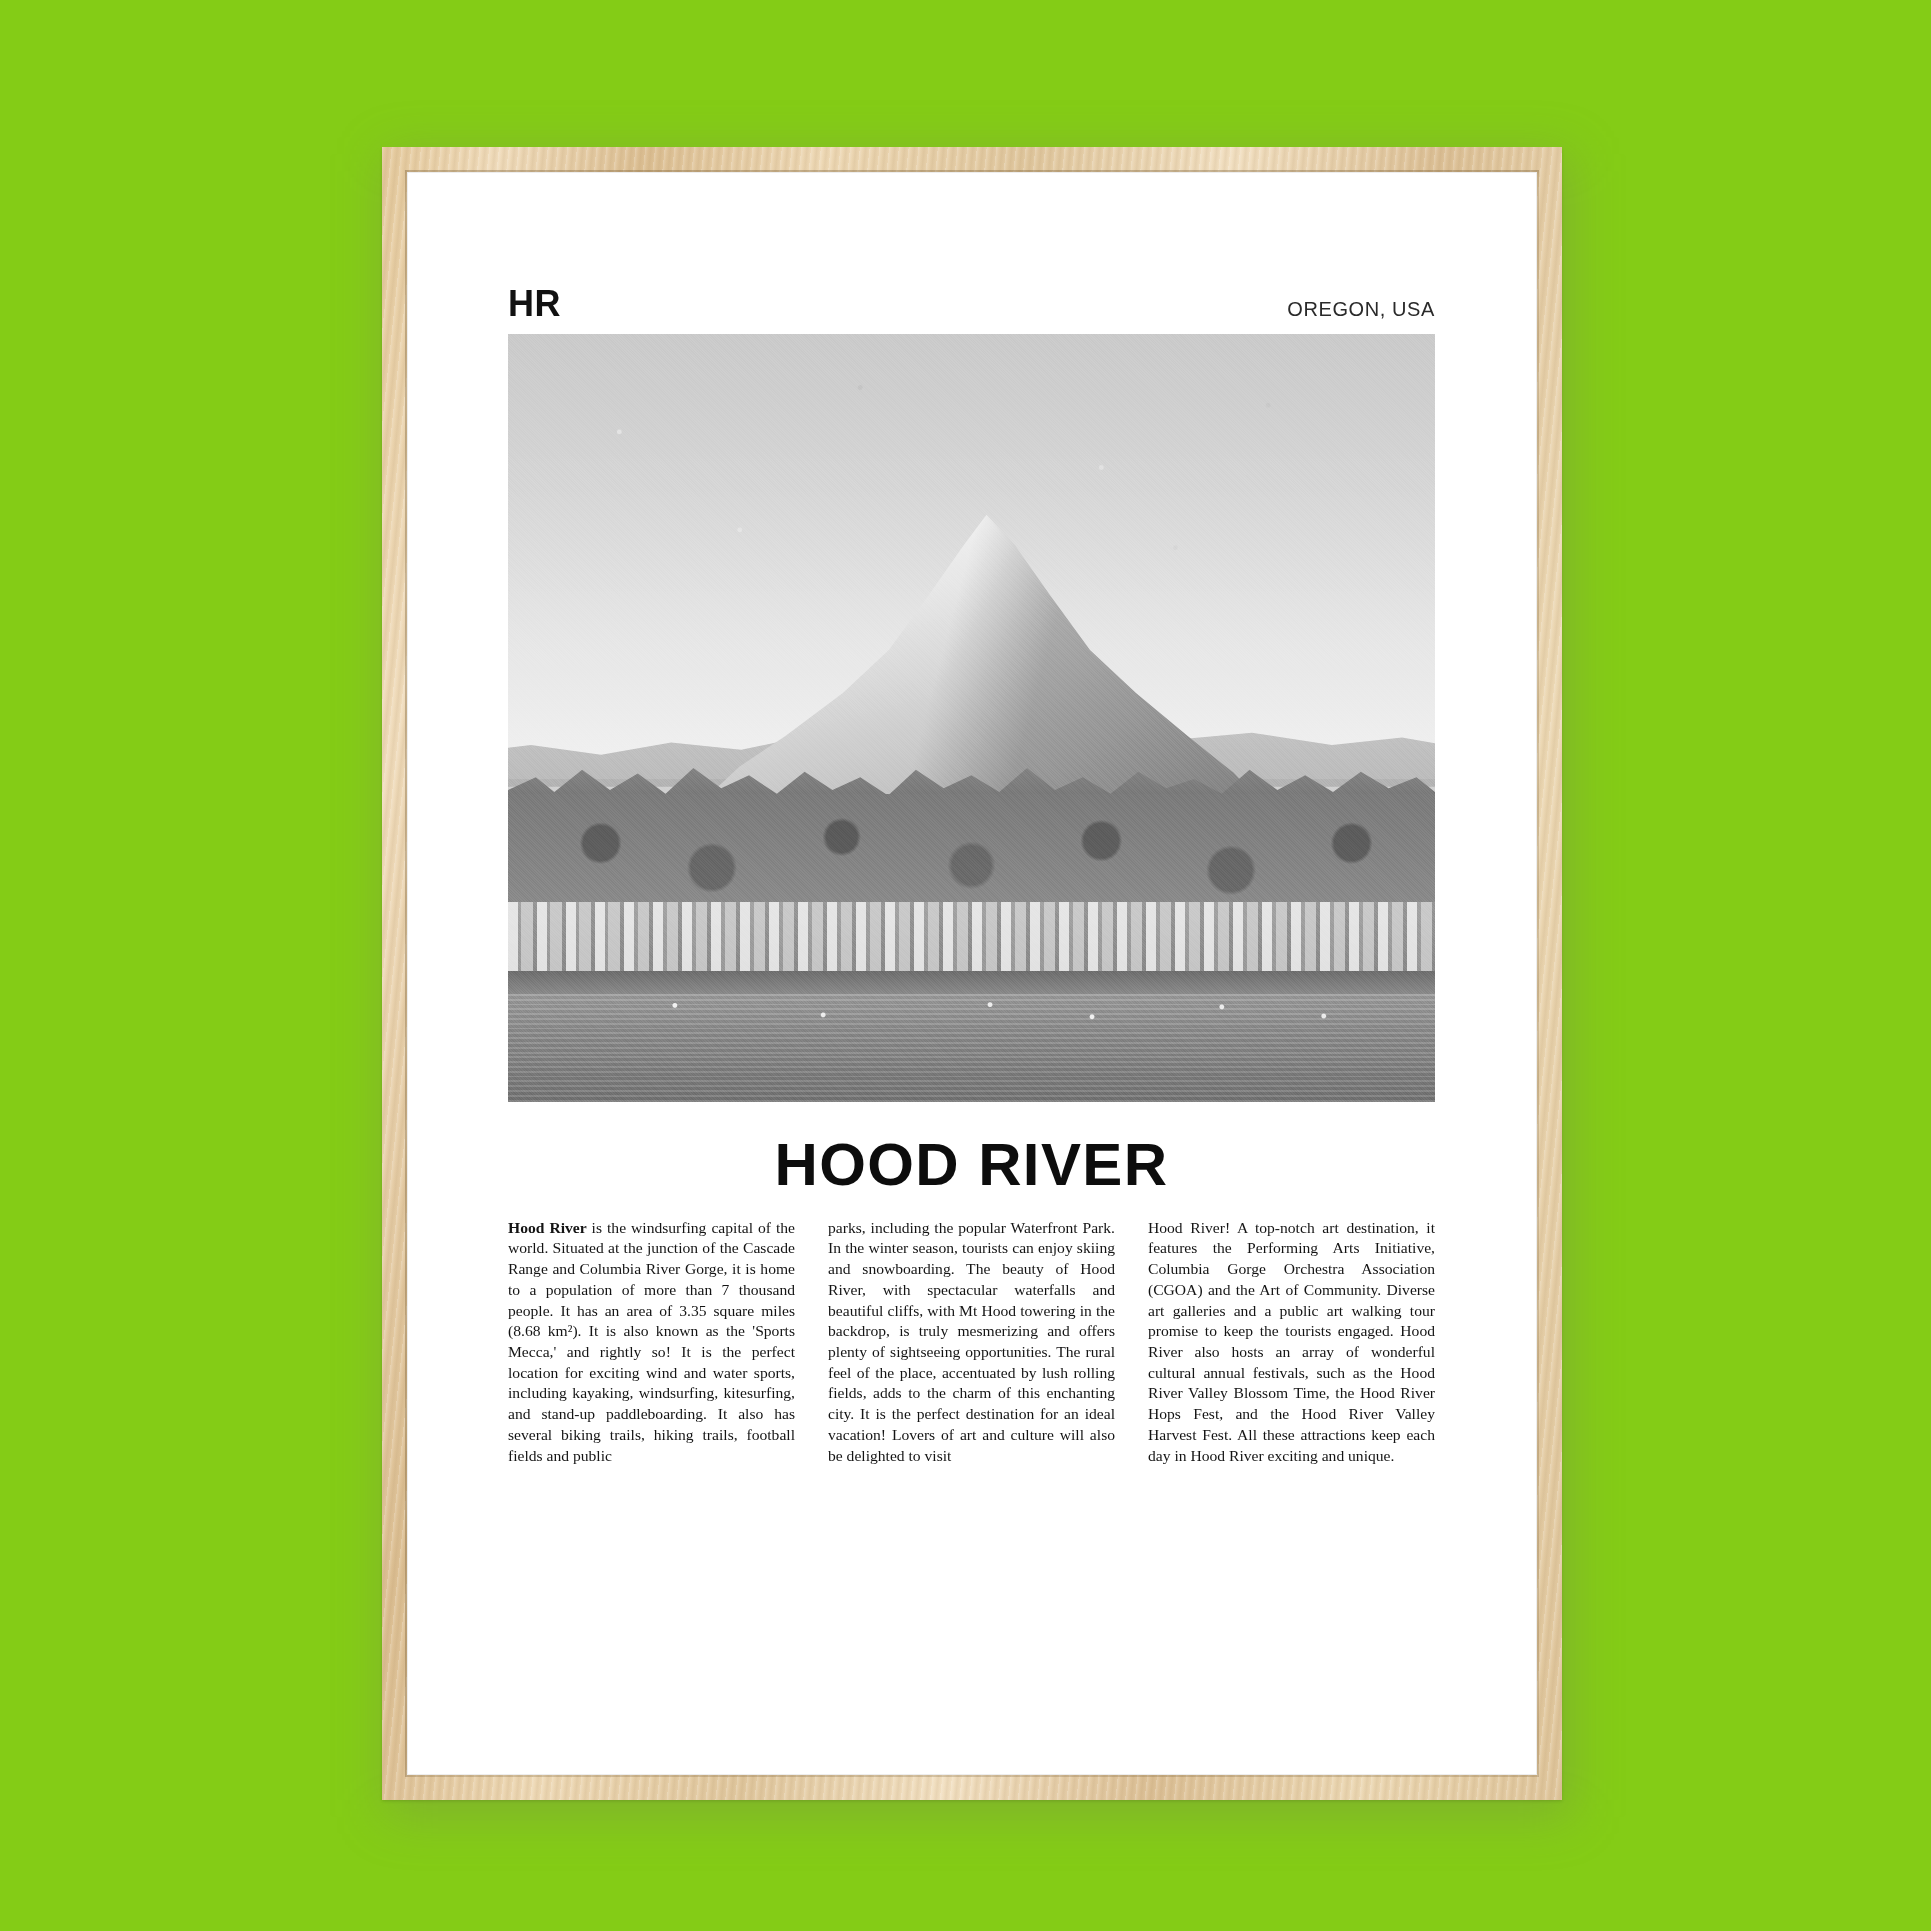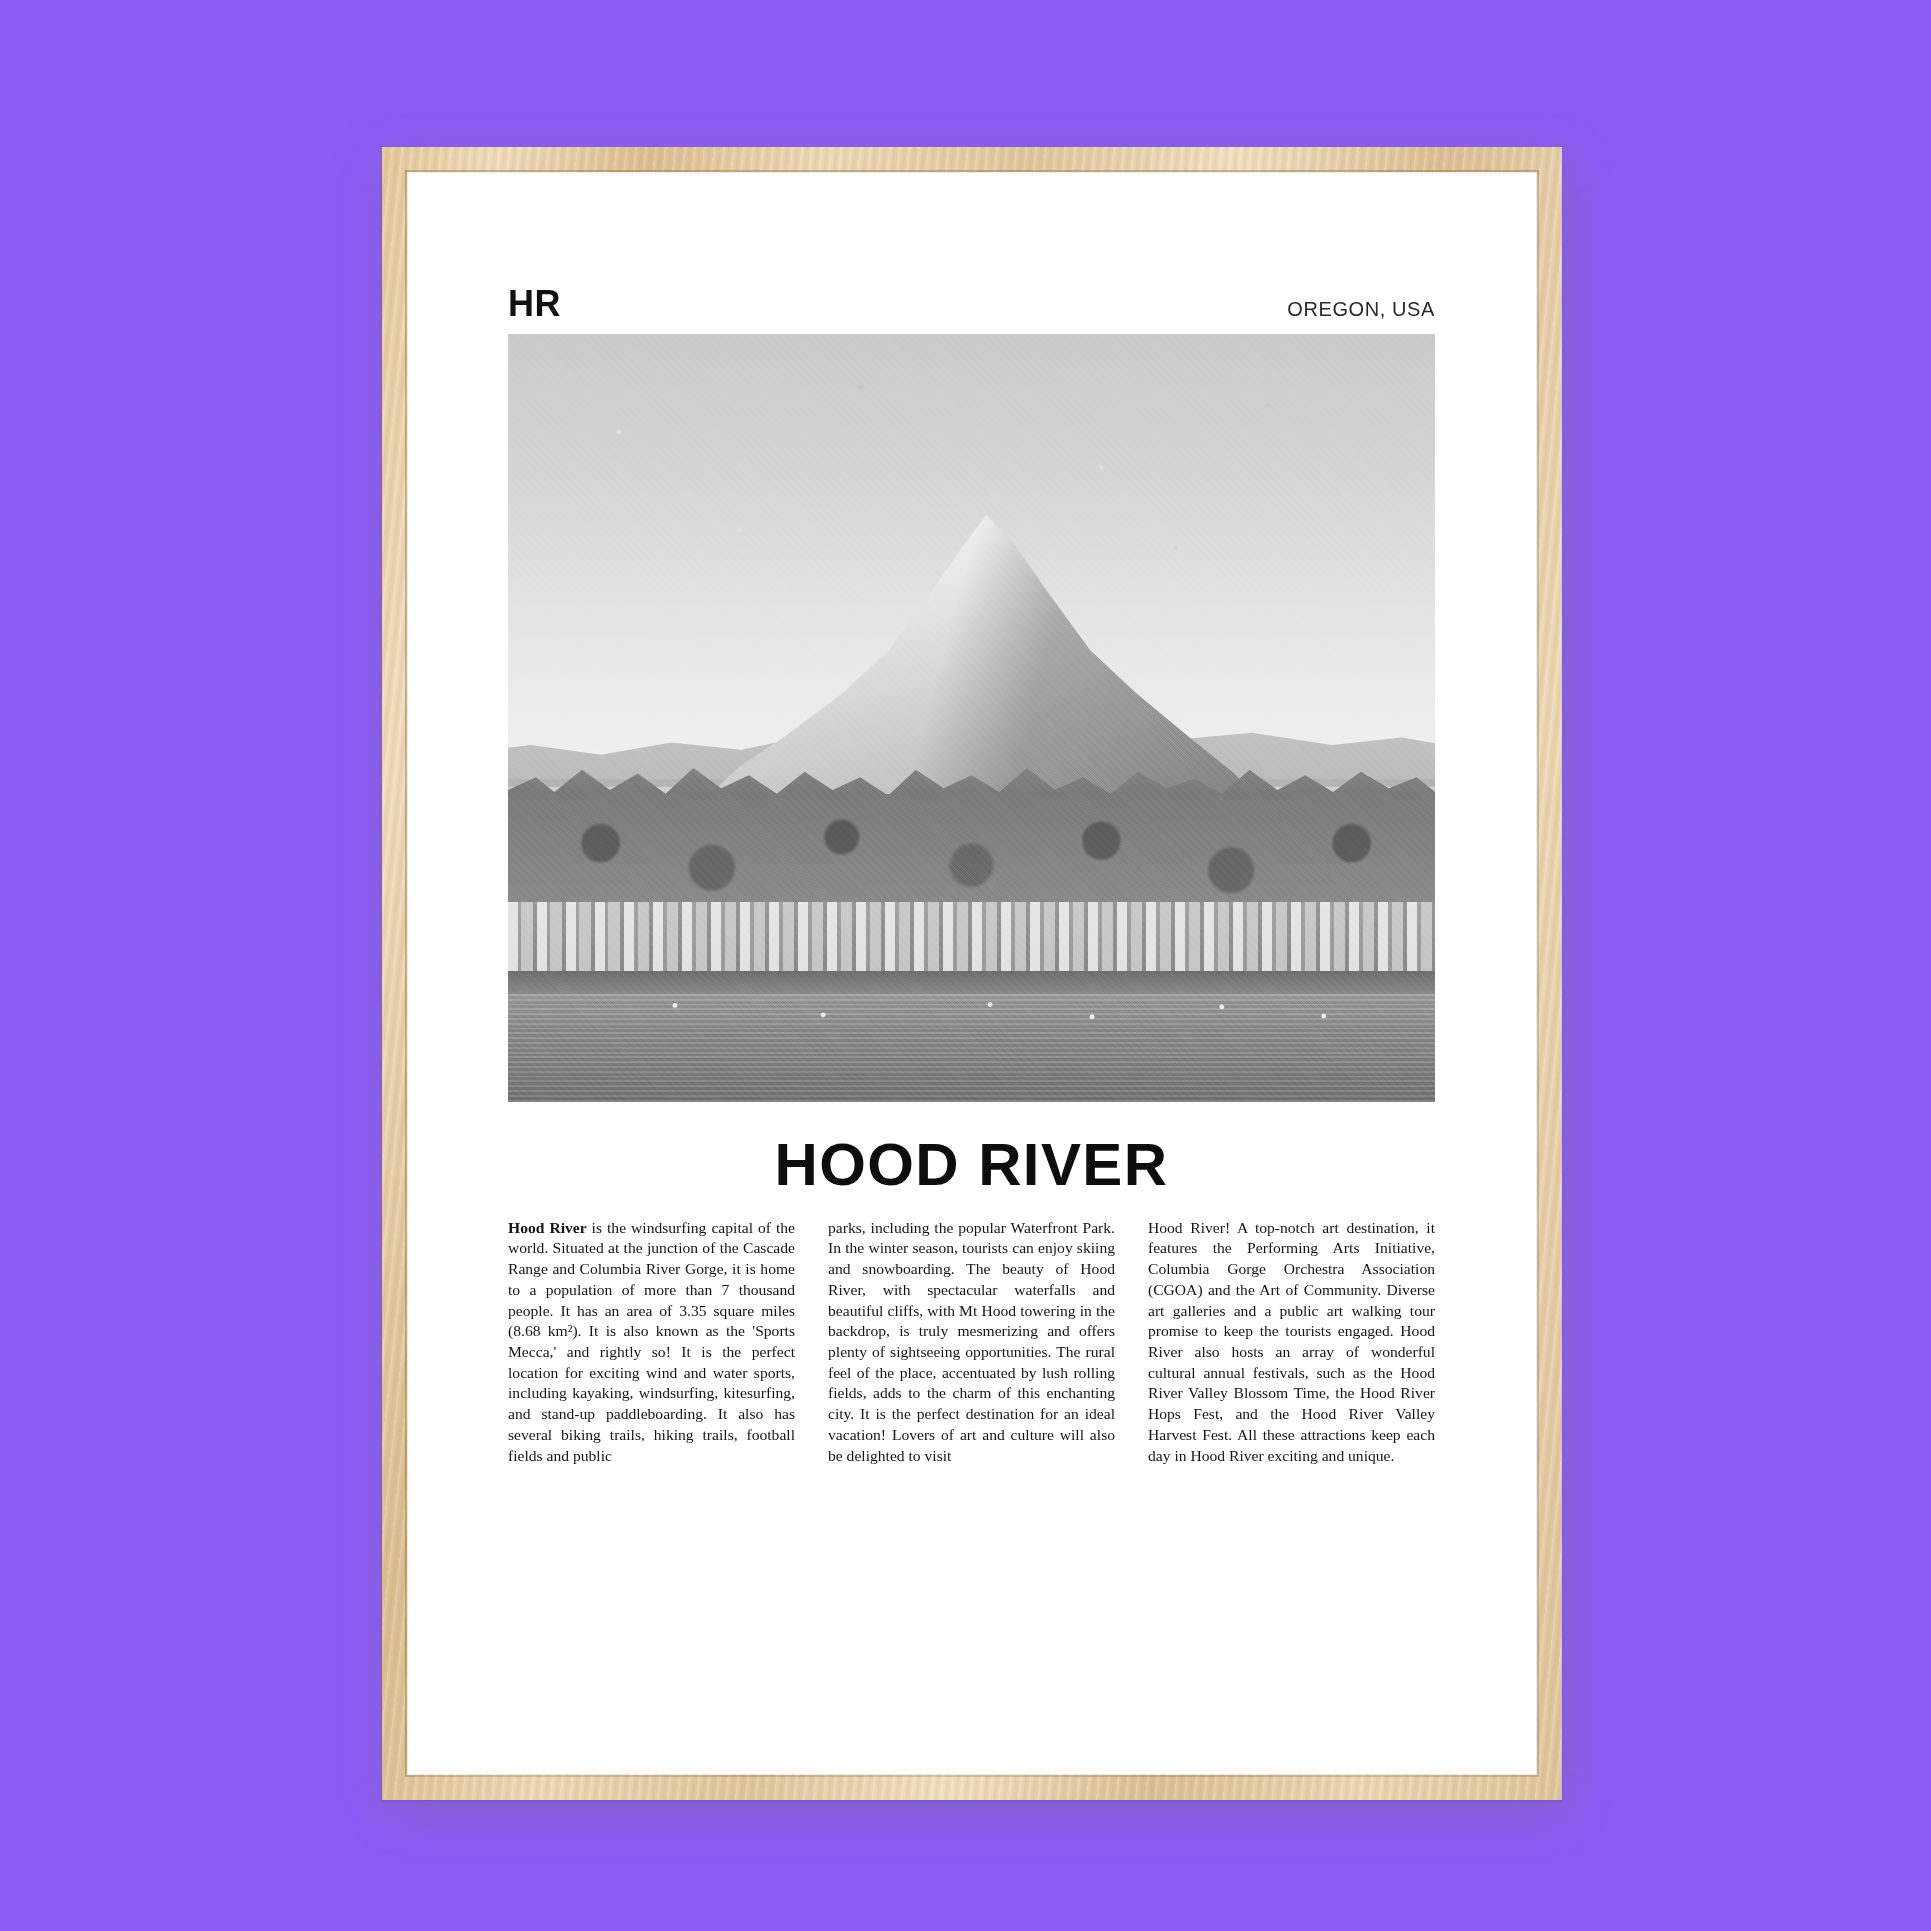--- a/index.html
+++ b/index.html
@@ -9,21 +9,21 @@
     height: 1931px;
     background: #f2f2f0;
     font-family: "Liberation Sans", sans-serif;
     overflow: hidden;
   }
 
   #stage {
     position: relative;
     width: 1931px;
     height: 1931px;
-    background: #8b5cf6;
+    background: #84cc16;
   }
 
   
   .frame-shadow {
     position: absolute;
     left: 384px;
     top: 154px;
     width: 1188px;
     height: 1663px;
     background: rgba(120,115,105,0.28);

